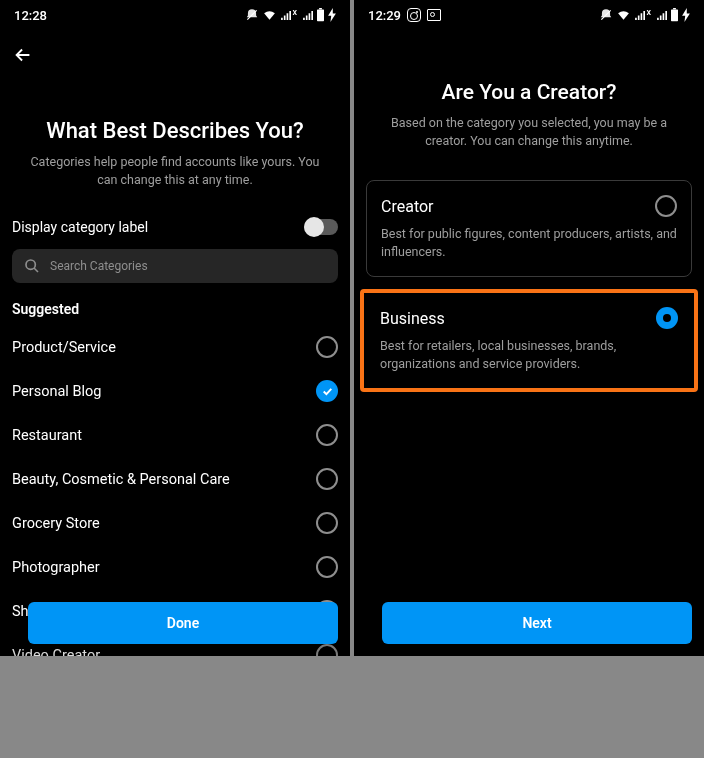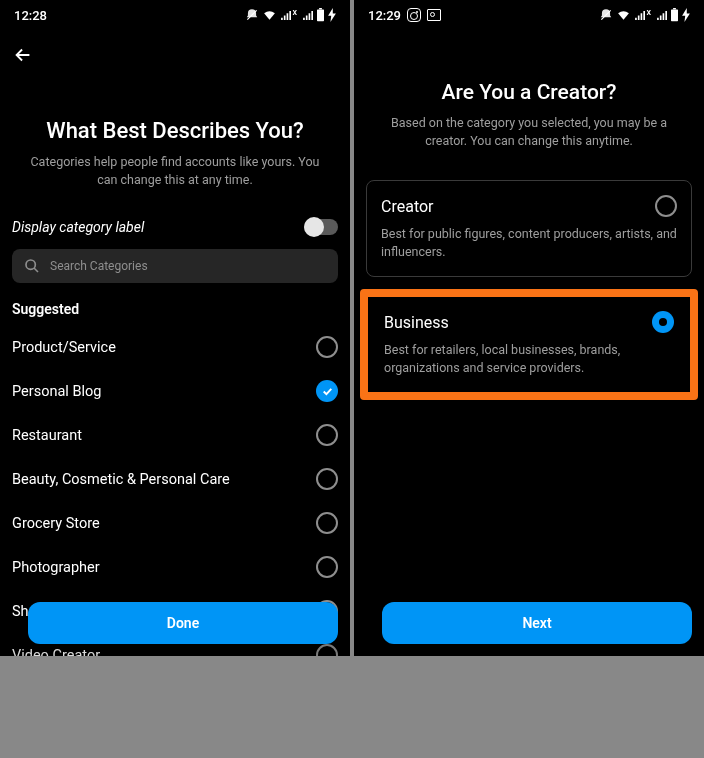--- a/index.html
+++ b/index.html
@@ -49,21 +49,20 @@
     padding: 10px 30px 0;
     line-height: 1.45;
   }
   .content { padding: 0 12px; flex: 1; overflow: hidden; }
   .toggle-row {
     display: flex;
     align-items: center;
     justify-content: space-between;
     margin-top: 30px;
     font-size: 14px;
-    font-style: italic;
   }
   .toggle {
     width: 34px; height: 16px; background: #5a5a5a;
     border-radius: 10px; position: relative;
   }
   .toggle::after {
     content: ""; position: absolute; left: 0; top: -2px;
     width: 20px; height: 20px; background: #e6e6e6; border-radius: 50%;
   }
   .search {
@@ -83,41 +82,41 @@
   .radio-empty {
     width: 22px; height: 22px; border: 2px solid #8e8e8e; border-radius: 50%;
   }
   .radio-check {
     width: 22px; height: 22px; background: #0095f6; border-radius: 50%;
     display: flex; align-items: center; justify-content: center;
   }
   .bottom-btn {
     position: absolute; left: 28px; right: 12px; bottom: 12px;
     background: #0095f6; color: #fff; text-align: center;
-    padding: 13px 0; border-radius: 12px; font-size: 14px; font-weight: 600; margin-top: 16px;
+    padding: 13px 0; border-radius: 6px; font-size: 14px; font-weight: 600; margin-top: 16px;
   }
   
   .s2-title {
     text-align: center; font-size: 21px; font-weight: 500;
     margin-top: 50px; padding: 0 14px;
   }
   .s2-sub {
     text-align: center; font-size: 12.5px; color: #9e9e9e;
     padding: 10px 30px 0; line-height: 1.45;
   }
   .card {
     margin: 0 12px; border: 1px solid #3a3a3a; border-radius: 8px;
     padding: 14px 14px 16px;
   }
   .card-top { display: flex; align-items: center; justify-content: space-between; }
   .card-title { font-size: 16px; font-weight: 400; }
   .card-desc { font-size: 12.5px; color: #9e9e9e; margin-top: 8px; line-height: 1.4; }
   .card1 { margin-top: 30px; }
   .card2-wrap {
-    margin: 12px 6px 0; border: 8px solid #f97316; border-radius: 4px;
+    margin: 12px 6px 0; border: 4px solid #f97316; border-radius: 4px;
     padding: 6px 2px;
   }
   .card2 { margin: 0 4px; border: none; padding: 8px 10px 10px; }
   .radio-filled {
     width: 22px; height: 22px; background: #0095f6; border-radius: 50%;
     display: flex; align-items: center; justify-content: center;
   }
   .radio-filled::after {
     content: ""; width: 8px; height: 8px; background: #000; border-radius: 50%;
   }

